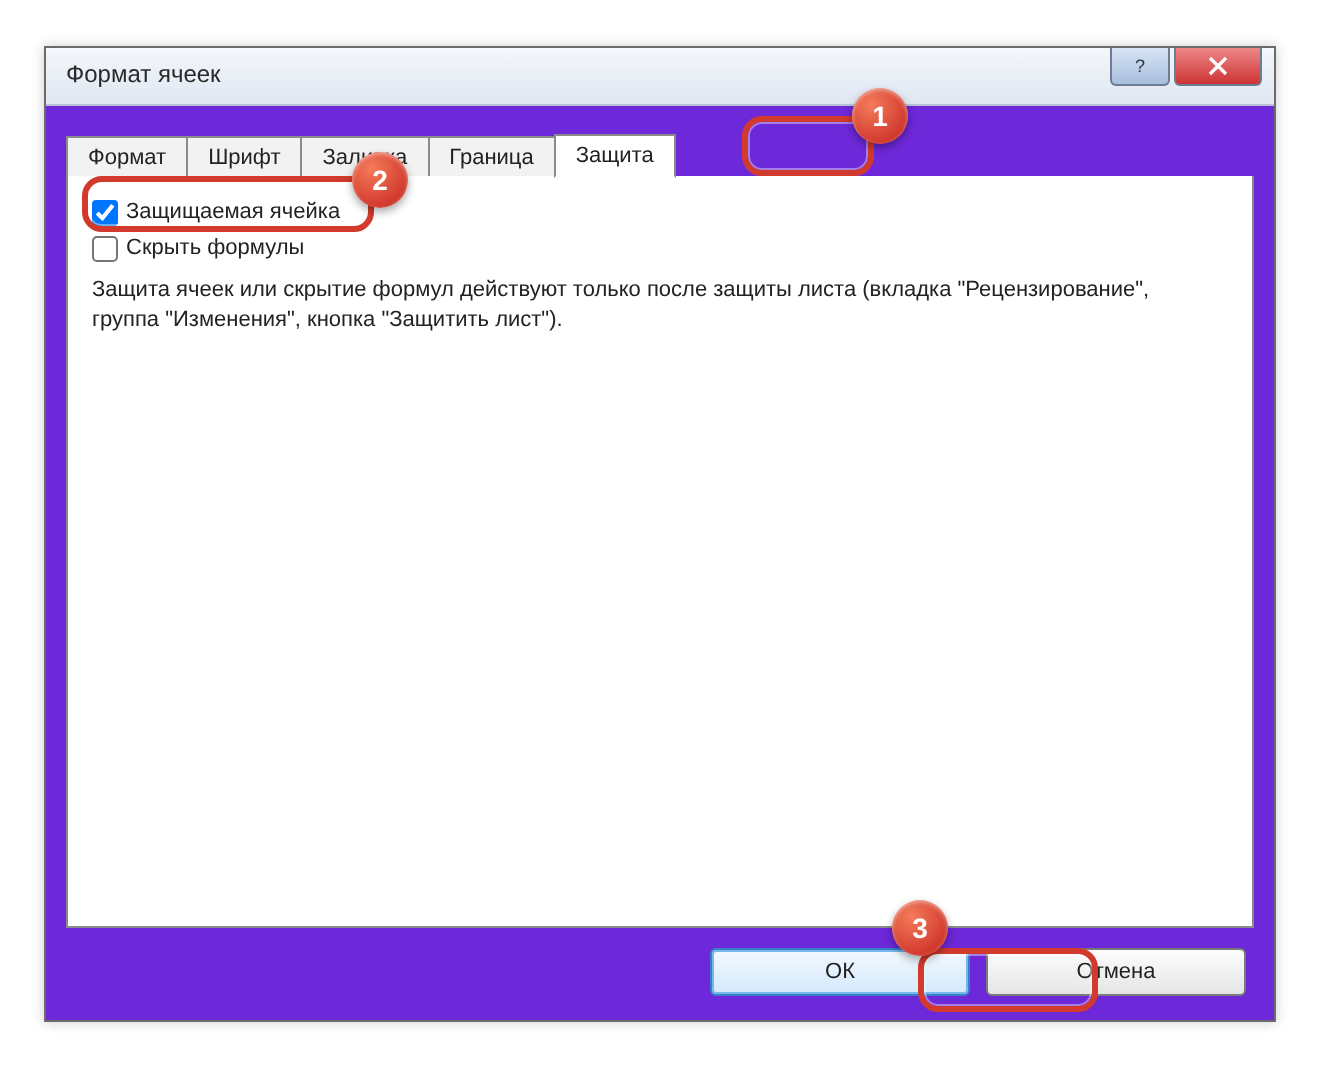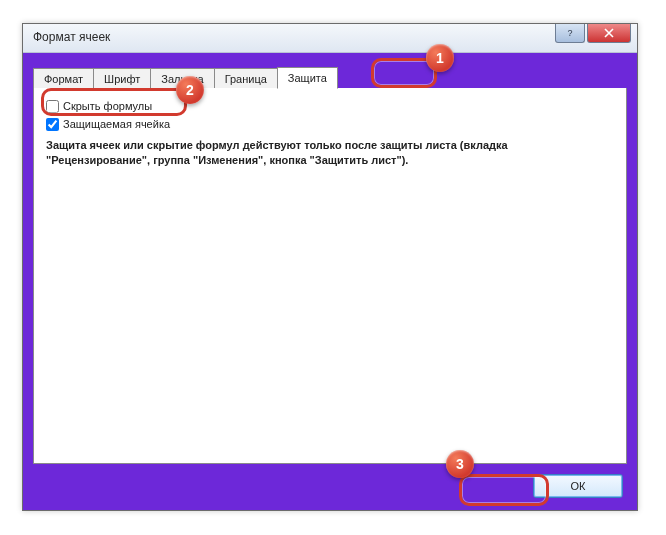--- a/index.html
+++ b/index.html
@@ -119,42 +119,41 @@
   .cblabel {
     font-size: 11px;
     color: #222;
   }
   .desc {
     margin-top: 6px;
     font-size: 11px;
     color: #222;
     line-height: 1.35;
     max-width: 560px;
-    font-weight: bold;
   }
   .btnrow {
     position: absolute;
     right: 14px;
     bottom: 12px;
     display: flex;
     gap: 8px;
   }
   .btn {
     min-width: 72px;
     height: 22px;
     border: 1px solid #7a7a7a;
     background: linear-gradient(#fdfdfd, #e5e5e5);
     border-radius: 3px;
     font-size: 11px;
     color: #222;
     display: flex;
     align-items: center;
     justify-content: center;
     cursor: pointer;
-    padding: 0 8px;
+    padding: 0 28px;
   }
   .btn.primary {
     border: 1px solid #3880c4;
     box-shadow: 0 0 0 1px #77b6ee inset;
     background: linear-gradient(#f3f9ff, #d3e8fb);
   }
   
   .callout-ring {
     position: absolute;
     border: 3px solid #d23a2e;
@@ -200,32 +199,33 @@
   <div class="tabstrip">
     <div class="tab">Формат</div>
     <div class="tab">Шрифт</div>
     <div class="tab">Заливка</div>
     <div class="tab">Граница</div>
     <div class="tab active">Защита</div>
   </div>
 
   <div class="content">
     <div class="cbrow">
+      <input type="checkbox" checked="" style="">
+      <span class="cblabel">Защищаемая ячейка</span>
+    </div>
+    <div class="cbrow">
       <input type="checkbox" style="">
       <span class="cblabel">Скрыть формулы</span>
     </div>
-    <div class="cbrow">
-      <input type="checkbox" checked="" style="">
-      <span class="cblabel">Защищаемая ячейка</span>
-    </div>
     <div class="desc">Защита ячеек или скрытие формул действуют только после защиты листа (вкладка "Рецензирование", группа "Изменения", кнопка "Защитить лист").</div>
   </div>
 
   <div class="btnrow">
     <div class="btn primary">ОК</div>
+    <div class="btn">Отмена</div>
   </div>
 
 </div>
 
 <div class="callout-ring" style="left:371px; top:58px; width:60px; height:24px;"></div>
 <div class="callout-num" style="left:426px; top:44px;">1</div>
 
 <div class="callout-ring" style="left:41px; top:88px; width:140px; height:22px;"></div>
 <div class="callout-num" style="left:176px; top:76px;">2</div>
 

